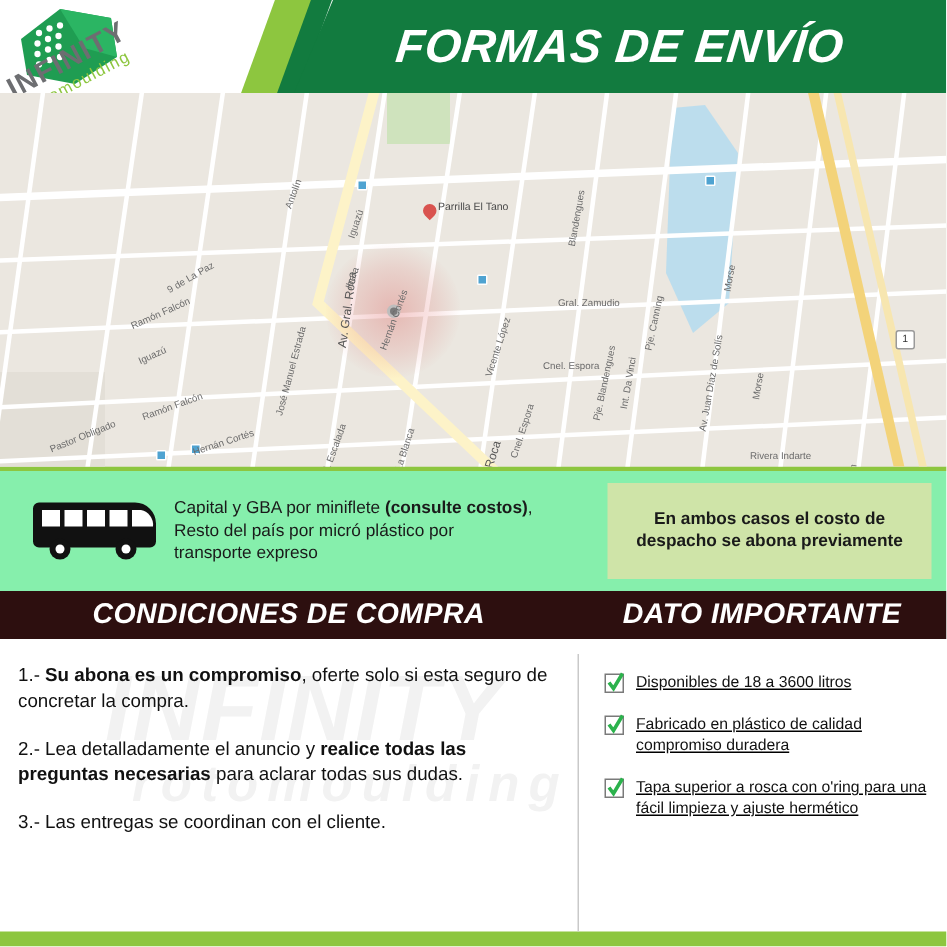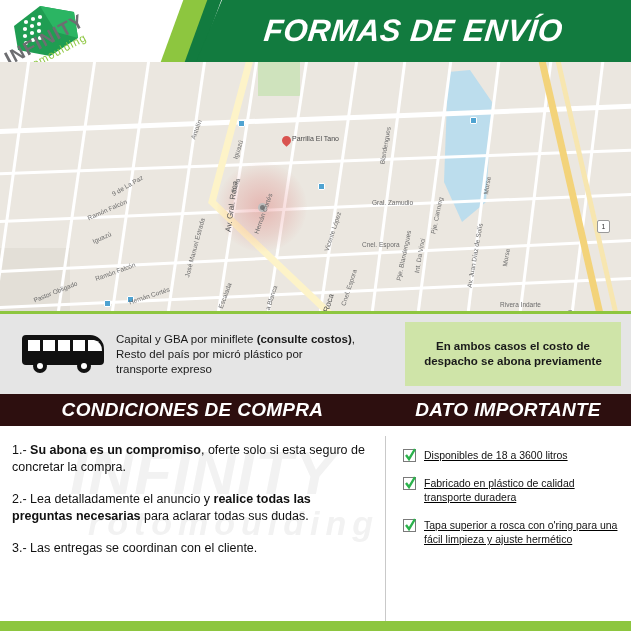--- a/index.html
+++ b/index.html
@@ -125,21 +125,21 @@
     color: #333;
   }
 
   
   .ship {
     position: relative;
     height: 80px;
     display: flex;
     align-items: center;
     padding: 0 10px;
-    background: #e5e5e5;
+    background: #86efac;
   }
   .bus-icon { width: 96px; flex: none; padding-left: 6px; }
   .ship-text {
     flex: 1;
     font-size: 11.5px;
     line-height: 15px;
     color: #1a1a1a;
     padding-left: 10px;
     padding-right: 8px;
   }
@@ -434,21 +434,21 @@
             </svg>
         </span>
         <span class="imp-text">Disponibles de 18 a 3600 litros</span>
       </div>
       <div class="imp-item">
         <span class="check">
           <svg width="13" height="15" viewBox="0 0 13 15">
               <path d="M2 7 L5 11 L11 1" stroke="#2bb24c" stroke-width="2.4" fill="none"></path>
             </svg>
         </span>
-        <span class="imp-text">Fabricado en plástico de calidad transporte duradera</span>
+        <span class="imp-text">Fabricado en plástico de calidad compromiso duradera</span>
       </div>
       <div class="imp-item">
         <span class="check">
           <svg width="13" height="15" viewBox="0 0 13 15">
               <path d="M2 7 L5 11 L11 1" stroke="#2bb24c" stroke-width="2.4" fill="none"></path>
             </svg>
         </span>
         <span class="imp-text">Tapa superior a rosca con o'ring para una fácil limpieza y ajuste hermético</span>
       </div>
     </div>

